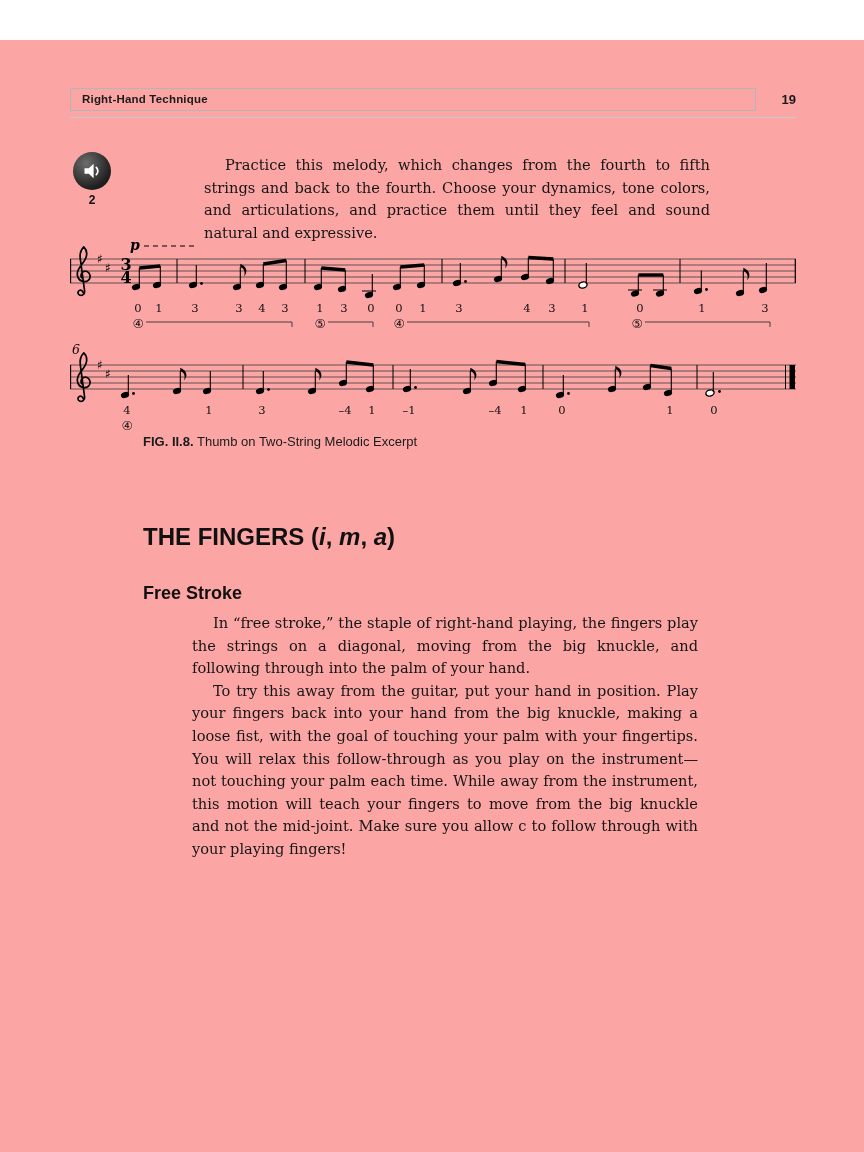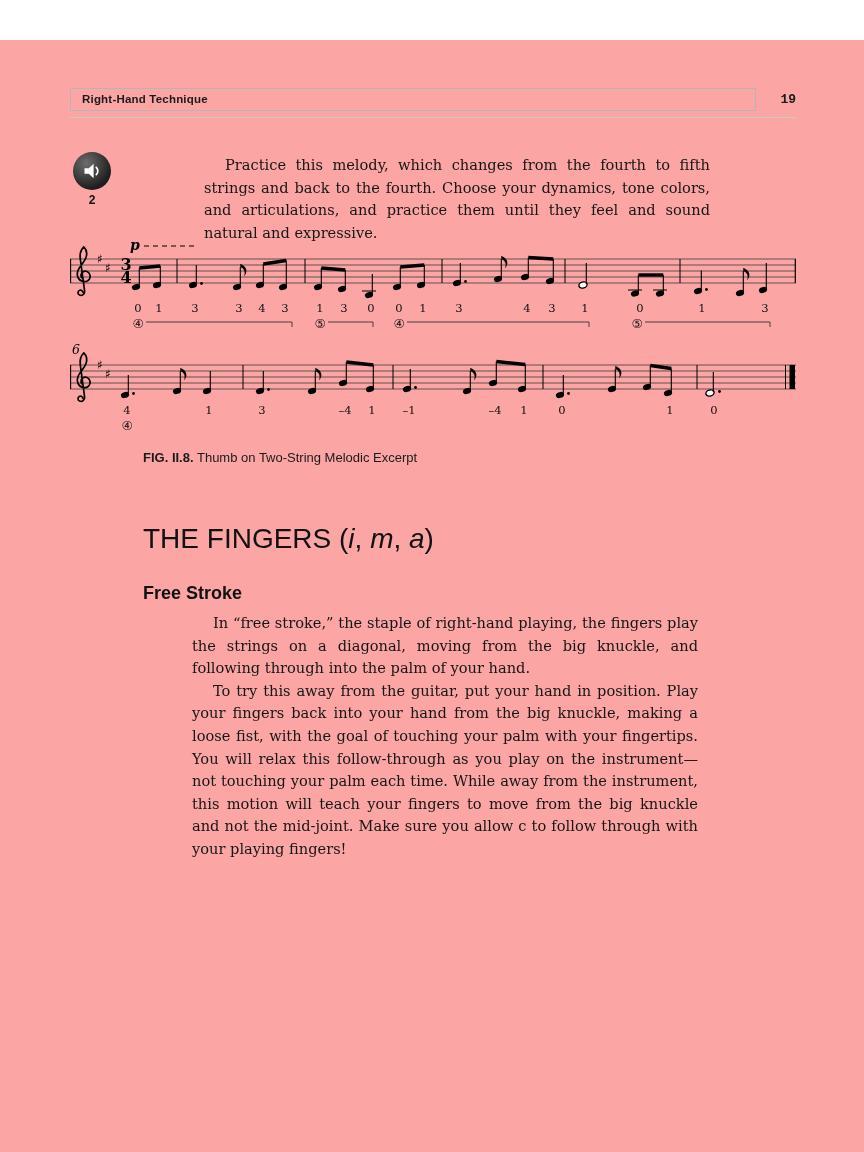--- a/index.html
+++ b/index.html
@@ -4,37 +4,37 @@
 <style>
   html,body{margin:0;padding:0;background:#ffffff;}
   #page{position:relative;width:864px;height:1152px;background:#fca5a5;overflow:hidden;
         font-family:"DejaVu Serif",serif;color:#141414;margin-top:40px;}
   .abs{position:absolute;}
   
   .runhead-box{left:70px;top:48px;width:686px;height:23px;border:1px solid #b5b5b5;box-sizing:border-box;}
   .runhead-label{display:block;line-height:21px;padding-left:11px;
         font-family:"Liberation Sans",sans-serif;font-weight:bold;font-size:11.5px;color:#1a1a1a;letter-spacing:.2px;}
   .page-num{left:768px;top:48px;width:28px;text-align:right;line-height:23px;
-        font-family:Liberation Mono, monospace;font-weight:bold;font-size:13px;color:#1a1a1a;}
+        font-family:Liberation Sans, sans-serif;font-weight:bold;font-size:13px;color:#1a1a1a;}
   .head-rule{left:70px;top:77px;width:726px;height:1px;background:#c9c9c9;}
   
   .audio{left:72px;top:112px;width:40px;text-align:center;}
   .audio-circle{width:38px;height:38px;border-radius:50%;margin:0 auto;
         background:radial-gradient(circle at 35% 30%, #6d6d6d, #1e1e1e 70%);
         display:flex;align-items:center;justify-content:center;}
   .audio-num{font-family:"Liberation Sans",sans-serif;font-weight:bold;font-size:12px;margin-top:3px;color:#111;}
   
   .copy{width:506px;font-size:14.6px;line-height:22.6px;text-align:justify;color:#161616;}
   .copy p{margin:0;text-indent:21px;}
   .intro{left:204px;top:114px;}
   .bodytext{left:192px;top:572px;}
   
-  .caption{left:143px;top:410px;font-family:"Liberation Sans",sans-serif;font-size:13px;color:#1a1a1a;}
+  .caption{left:143px;top:394px;font-family:"Liberation Sans",sans-serif;font-size:13px;color:#1a1a1a;}
   .caption b{font-weight:bold;}
-  .h1{left:143px;top:483px;font-family:"Liberation Sans",sans-serif;font-weight:normal;font-size:28px;color:#111;}
+  .h1{left:143px;top:483px;font-family:"Liberation Sans",sans-serif;font-weight:bold;font-size:24px;color:#111;}
   .h1 .it{font-style:italic;}
   .h2{left:143px;top:543px;font-family:"Liberation Sans",sans-serif;font-weight:bold;font-size:18px;color:#111;}
   svg.system{left:70px;display:block;}
 </style>
 </head>
 <body>
 
 <div id="page">
 
   <div class="abs runhead-box">

